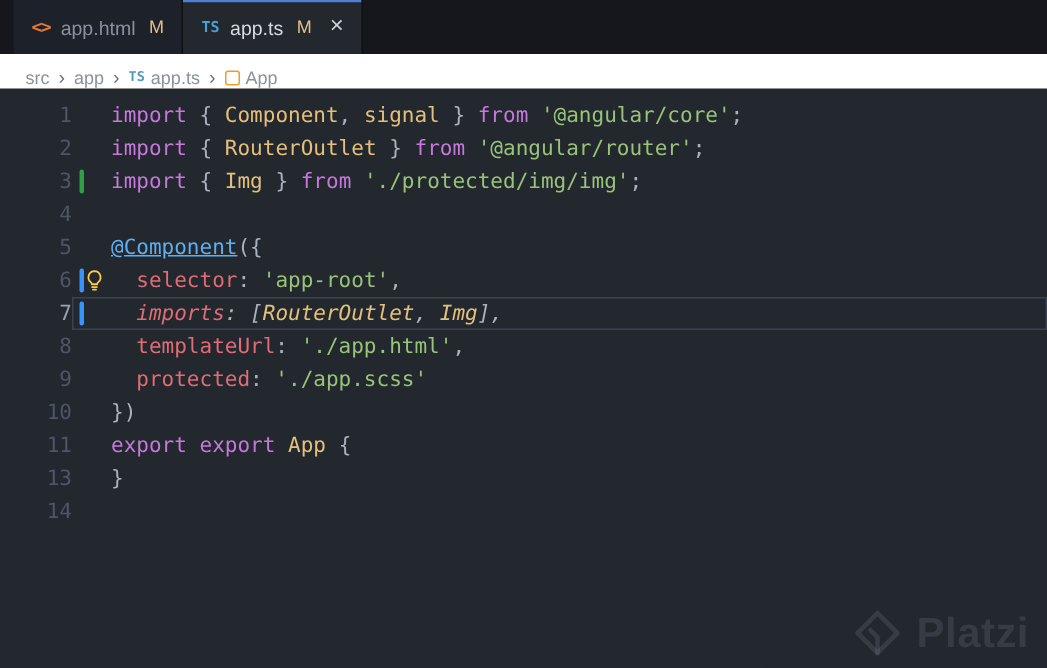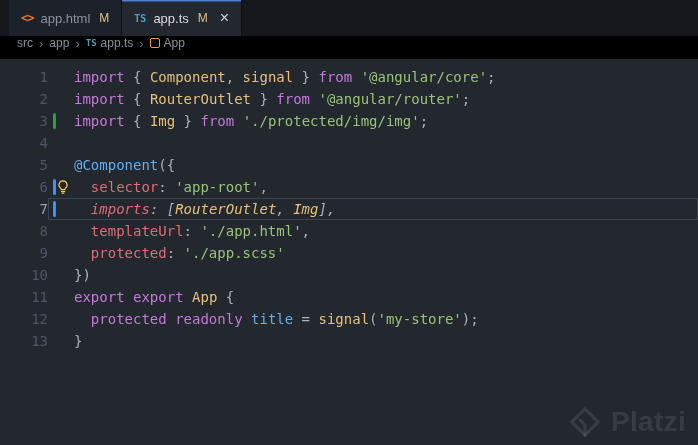--- a/index.html
+++ b/index.html
@@ -34,24 +34,24 @@
     font-family: "DejaVu Sans Mono", monospace;
     font-weight: bold; font-size: 10px;
   }
   .html-icon { color: #e37933; font-size: 12px; letter-spacing: -1px; }
   .ts-icon { color: #4a9fd8; }
   .mod { color: var(--modified_badge); font-size: 12px; margin-left: 2px; }
   .close { color: #ccd1da; font-size: 16px; line-height: 1; margin-left: 5px; }
   
   .breadcrumbs {
     height: 23px;
-    display: flex; align-items: flex-start;
+    display: flex; align-items: flex-end;
     padding-left: 17px; gap: 6px;
     font-size: 12px; color: #8a919c;
-    background: #000000;
+    background: #ffffff;
   }
   .crumb { display: flex; align-items: center; gap: 4px; cursor: pointer; }
   .sep { color: #6c7380; font-size: 13px; }
   .bc-ts {
     color: #519aba; font-weight: bold; font-size: 9px;
     font-family: "DejaVu Sans Mono", monospace;
   }
   .bc-class {
     width: 8px; height: 8px;
     border: 1.5px solid #ee9d28; border-radius: 2px;
@@ -79,21 +79,21 @@
   .line.active .ln { color: #99a1b3; }
   .gmark {
     position: absolute; left: 5px; top: 3px; bottom: 3px; width: 3px;
     border-radius: 2px;
   }
   .gmark.added { background: var(--added); }
   .gmark.modified { background: var(--modified); }
   .bulb { position: absolute; left: 7px; top: 3px; width: 16px; height: 16px; }
   .tk-kw   { color: var(--kw); }
   .tk-cls  { color: var(--cls); }
-  .tk-fn   { color: var(--fn); }
+  .tk-fn   { color: var(--fn); text-decoration: underline; }
   .tk-prop { color: var(--prop); }
   .tk-str  { color: var(--str); }
   .tk-pun  { color: var(--pun); }
   .tk-var  { color: var(--var); }
   
   .watermark {
     position: absolute; right: 12px; bottom: 6px;
     display: flex; align-items: center; gap: 9px;
     color: rgba(148,158,176,0.17);
     pointer-events: none;
@@ -184,26 +184,26 @@
     </div>
     <div class="line">
       <span class="ln">10</span>
       <span class="content"><span class="tk-pun">})</span></span>
     </div>
     <div class="line">
       <span class="ln">11</span>
       <span class="content"><span class="tk-kw">export</span><span class="tk-pun"> </span><span class="tk-kw">export</span><span class="tk-pun"> </span><span class="tk-cls">App</span><span class="tk-pun"> {</span></span>
     </div>
     <div class="line">
-      <span class="ln">12</span>
-      <span class="content"><span class="tk-pun">  </span><span class="tk-kw">protected</span><span class="tk-pun"> </span><span class="tk-kw">readonly</span><span class="tk-pun"> </span><span class="tk-var">title</span><span class="tk-pun"> = </span><span class="tk-cls">signal</span><span class="tk-pun">(</span><span class="tk-str">'my-store'</span><span class="tk-pun">);</span></span>
-    </div>
-    <div class="line">
       <span class="ln">13</span>
       <span class="content"><span class="tk-pun">}</span></span>
+    </div>
+    <div class="line">
+      <span class="ln">14</span>
+      <span class="content"></span>
     </div>
   </div>
 
 <div class="watermark">
   <span>
     <svg width="34" height="34" viewBox="0 0 36 36" fill="none" stroke="rgba(148,158,176,0.17)" stroke-width="3.4" stroke-linejoin="round" stroke-linecap="round">
       <path d="M18 4 L32 18 L18 32 L4 18 Z"></path>
       <path d="M18 32 V21 L13 16"></path>
     </svg>
   </span>

